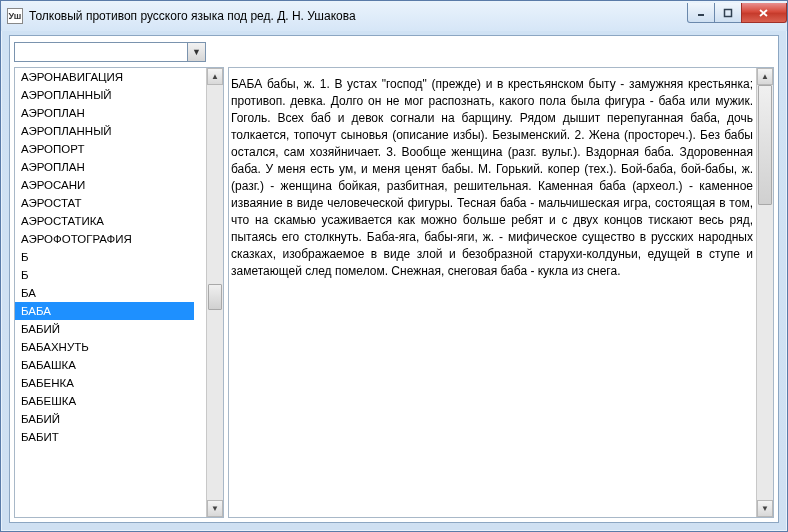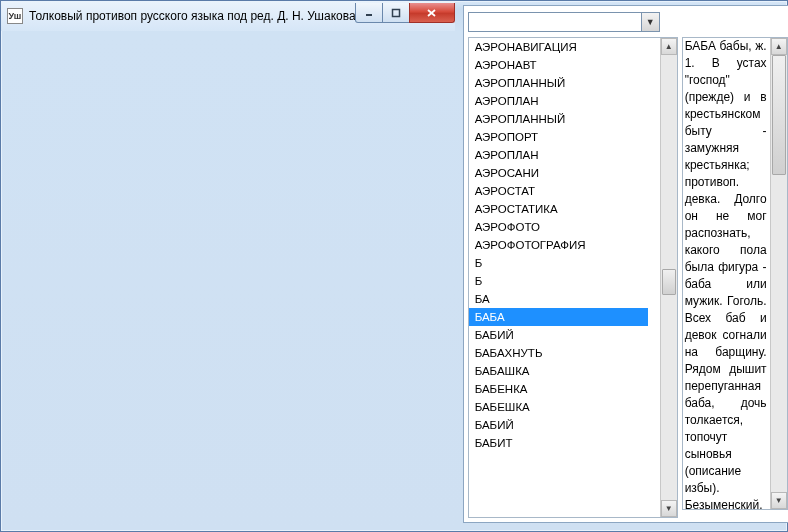--- a/index.html
+++ b/index.html
@@ -1,21 +1,21 @@
 <!DOCTYPE html>
 <html><head>
 <meta charset="utf-8">
 <style>
   * { box-sizing: border-box; margin: 0; padding: 0; }
   html, body { width: 788px; height: 532px; font-family: "Segoe UI", Tahoma, sans-serif; overflow: hidden; }
   .window {
     width: 788px; height: 532px;
     background: linear-gradient(#d8e8f8, #c8dcf0 8px, #d0e2f4 30px, #cfe0f2);
     border: 1px solid #5a7ba8;
-    display: flex; flex-direction: row;
+    display: flex; flex-direction: column;
     box-shadow: inset 0 0 0 1px #e8f2fc;
   }
   .titlebar {
     height: 30px; display: flex; align-items: center; padding: 0 0 0 6px;
     background: linear-gradient(#eaf3fc, #d6e6f7);
   }
   .app-icon {
     width: 16px; height: 16px; background: #fff; border:1px solid #888;
     display:flex; align-items:center; justify-content:center;
     font-size:9px; font-weight:bold; color:#333; margin-right:6px;
@@ -72,22 +72,22 @@
     border:1px solid #b8b8b8; display:flex; align-items:center; justify-content:center;
     font-size:8px; color:#444;
   }
   .sb-track { flex:1; position:relative; }
   .sb-thumb {
     position:absolute; left:1px; right:1px; height:26px;
     background:linear-gradient(#f0f0f0,#d0d0d0); border:1px solid #a8a8a8;
     border-radius:1px;
   }
   .right-pane {
-    flex:1; border:1px solid #a8b8c8; margin:0 4px 12px 4px;
-    padding:0 6px 4px 2px; overflow:hidden; position:relative;
+    flex:1; border:1px solid #a8b8c8; margin:0 4px 4px 4px;
+    padding:8px 6px 4px 2px; overflow:hidden; position:relative;
   }
   .definition {
     font-size:12px; line-height:17px; color:#000;
     text-align:justify; padding-right:14px;
   }
   .definition .hw { font-weight:normal; }
   .right-pane .vscroll { right:0; }
   .right-pane .sb-thumb { top:0; height:120px; }
   .watermark {
     position:absolute; pointer-events:none; color:#c9cfd5;
@@ -133,30 +133,28 @@
           <span>▼</span>
         </div>
       </div>
     </div>
 
     <div class="content">
       <div class="left-pane">
         <div class="word-list">
           <div class="word-list-inner" id="word-list-inner">
               <div class="word-item">АЭРОНАВИГАЦИЯ</div>
-              <div class="word-item">АЭРОНАВТ</div>
               <div class="word-item">АЭРОПЛАННЫЙ</div>
               <div class="word-item">АЭРОПЛАН</div>
               <div class="word-item">АЭРОПЛАННЫЙ</div>
               <div class="word-item">АЭРОПОРТ</div>
               <div class="word-item">АЭРОПЛАН</div>
               <div class="word-item">АЭРОСАНИ</div>
               <div class="word-item">АЭРОСТАТ</div>
               <div class="word-item">АЭРОСТАТИКА</div>
-              <div class="word-item">АЭРОФОТО</div>
               <div class="word-item">АЭРОФОТОГРАФИЯ</div>
               <div class="word-item">Б</div>
               <div class="word-item">Б</div>
               <div class="word-item">БА</div>
               <div class="word-item selected">БАБА</div>
               <div class="word-item">БАБИЙ</div>
               <div class="word-item">БАБАХНУТЬ</div>
               <div class="word-item">БАБАШКА</div>
               <div class="word-item">БАБЕНКА</div>
               <div class="word-item">БАБЕШКА</div>

